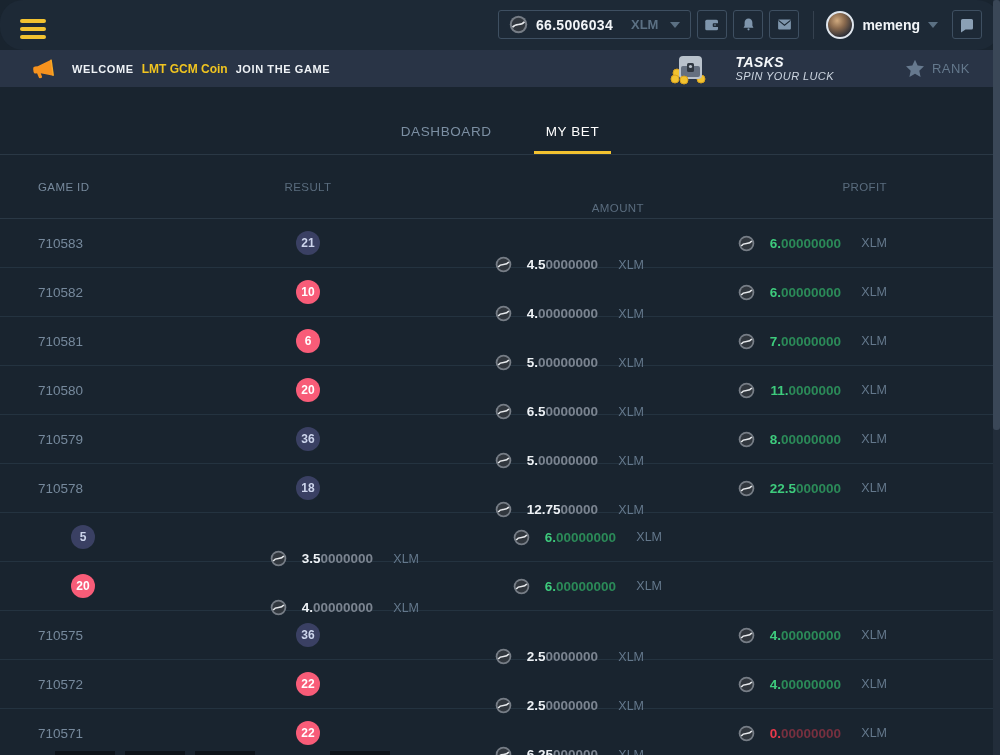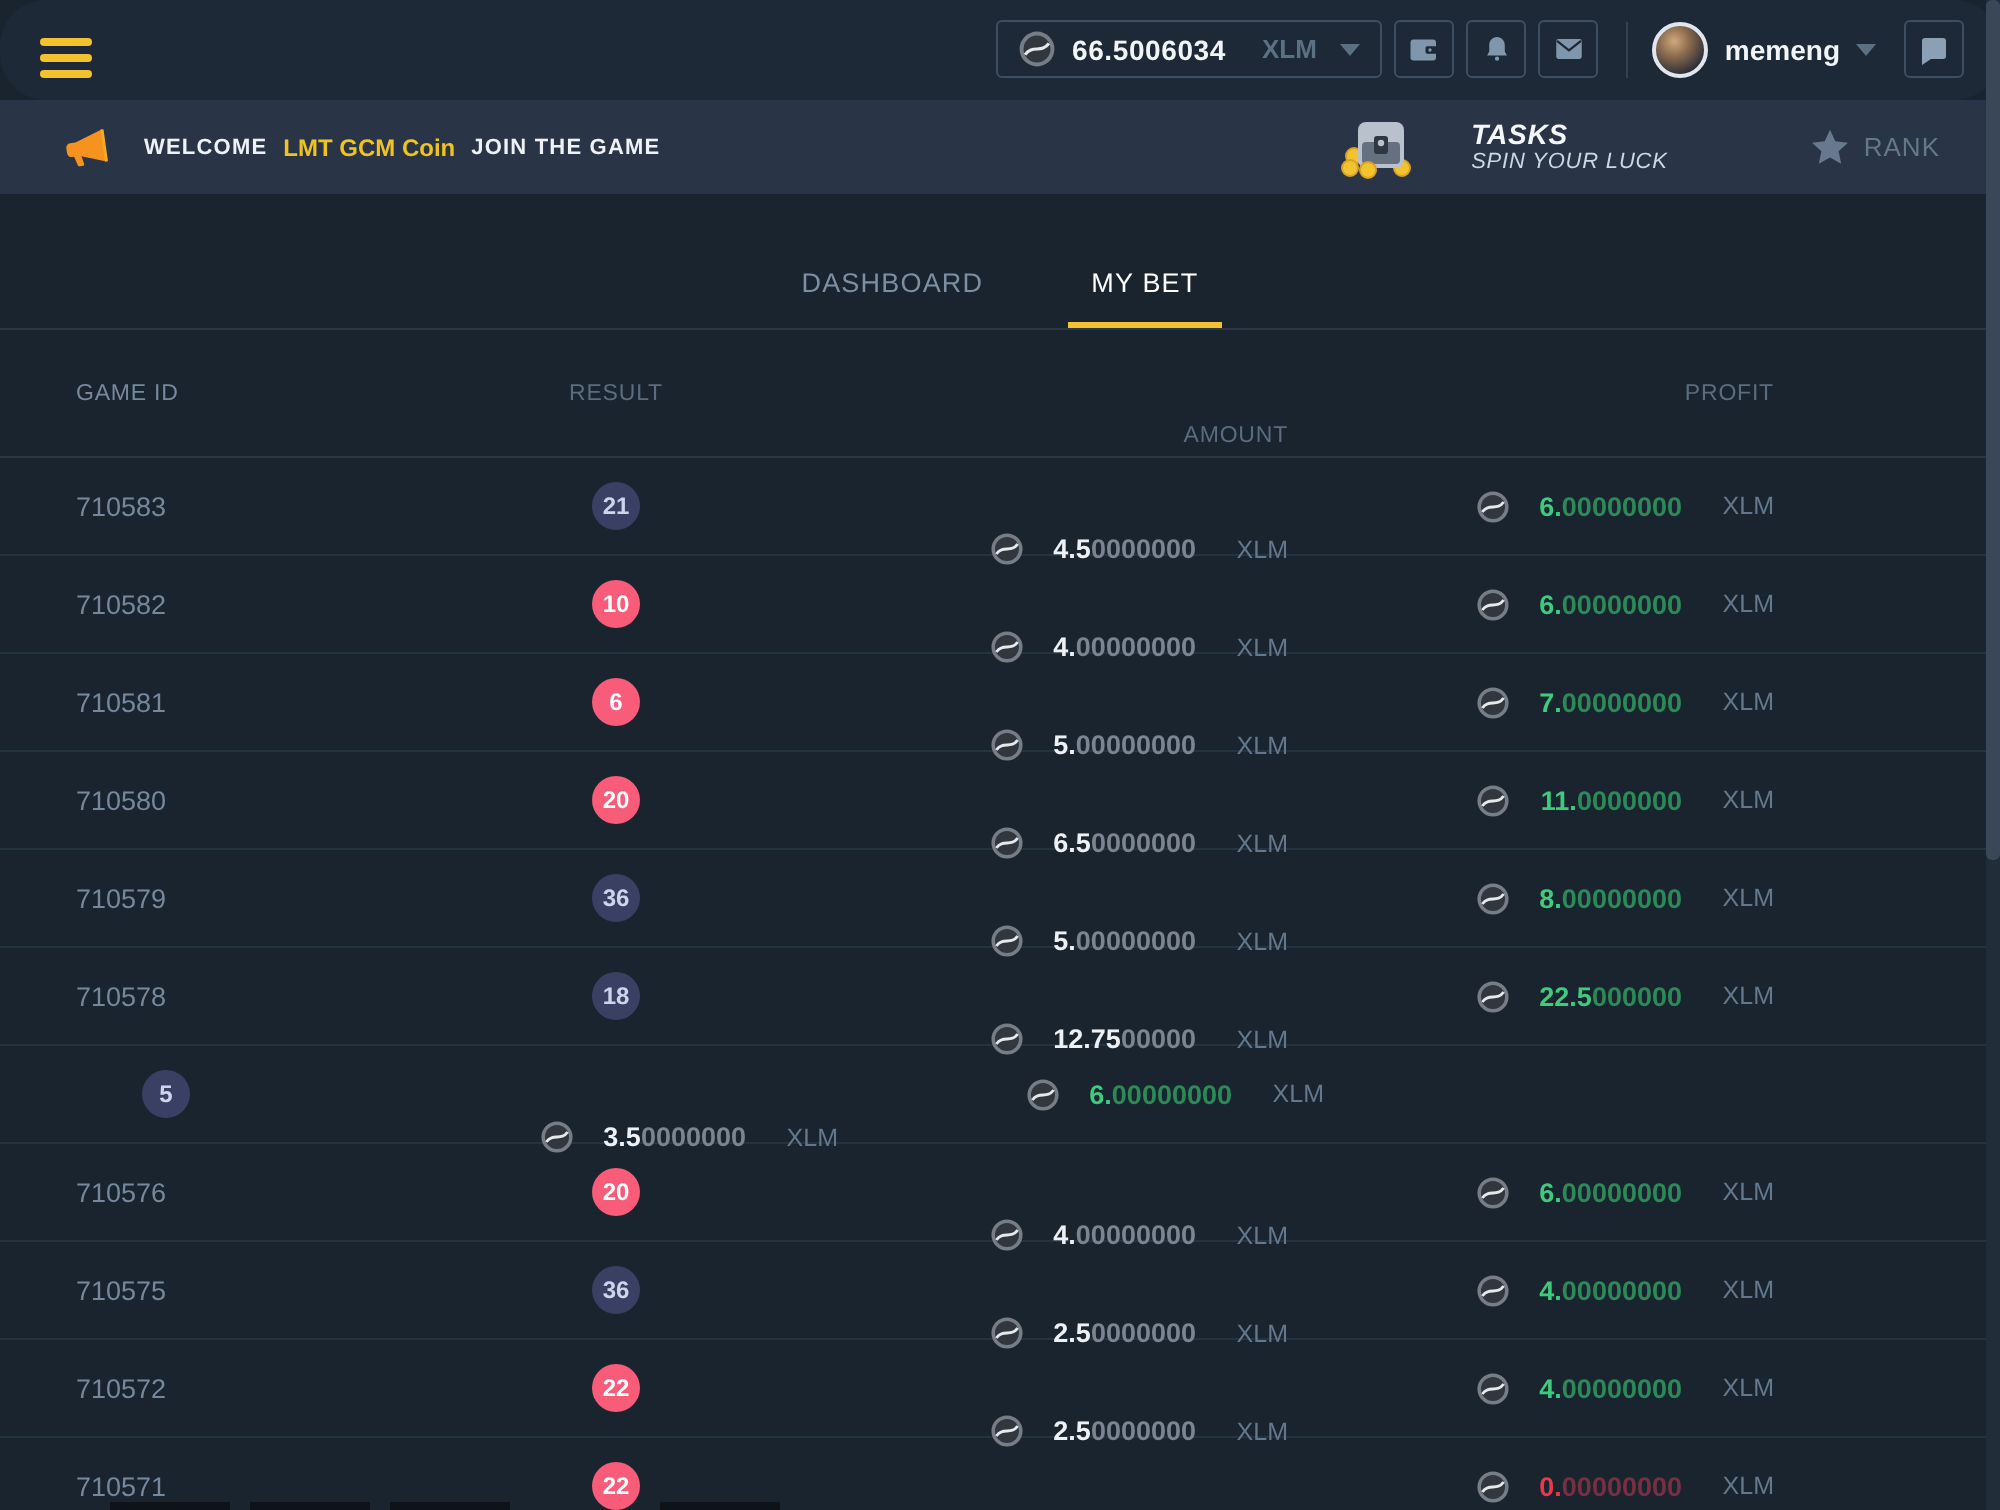--- a/index.html
+++ b/index.html
@@ -35,21 +35,21 @@
   .vdivider { width:1px; height:28px; background:#35414f; margin:0 12px 0 14px; }
   .avatar {
     width:28px; height:28px; border-radius:50%;
     border:2px solid #dfe6ee;
     background:radial-gradient(circle at 38% 32%, #cfa97e 0%, #8a6a4e 35%, #2e3038 75%, #23252c 100%);
   }
   .username { font-size:14px; font-weight:bold; color:#f2f5f8; margin:0 4px 0 8px; }
   .coin-svg { display:block; }
   
   .banner {
-    height:47px; background:#293446;
+    height:37px; background:#293446;
     display:flex; align-items:center; padding:12px 30px;
   }
   .banner-left { display:flex; align-items:center; gap:16px; }
   .w-label { font-size:11px; font-weight:bold; letter-spacing:.6px; color:#eef2f6; }
   .coin-name { font-size:12px; font-weight:bold; color:#f0c420; margin:0 8px; }
   .tasks { display:flex; align-items:center; gap:26px; margin-left:auto; cursor:pointer; }
   .tasks-text { display:flex; flex-direction:column; line-height:1.15; }
   .tasks-title { font-size:14px; font-weight:bold; font-style:italic; color:#f4f7fa; letter-spacing:.4px; }
   .tasks-sub { font-size:11px; font-style:italic; color:#cdd6e1; letter-spacing:.4px; }
   .rank { display:flex; align-items:center; gap:6px; margin-left:70px; cursor:pointer; }
@@ -378,21 +378,20 @@
           <circle cx="12" cy="12" r="11" fill="#767d86"></circle>
           <circle cx="12" cy="12" r="8.5" fill="#31373e"></circle>
           <path d="M4.5 15.5 C9 9 15 15 19.5 8.5" stroke="#e6e9ec" stroke-width="2" fill="none"></path>
         </svg>
       <span class="num green"><span class="hi">6.</span><span class="lo">00000000</span></span>
       <span class="unit">XLM</span>
     </div>
   </div>
 
   <div class="row">
-    <div class="c-gameid">710576</div>
     <div class="c-result">
       <span class="badge pink">20</span>
     </div>
     <div class="c-amount">
       <svg class="coin-svg" width="17" height="17" viewBox="0 0 24 24">
           <circle cx="12" cy="12" r="11" fill="#767d86"></circle>
           <circle cx="12" cy="12" r="8.5" fill="#31373e"></circle>
           <path d="M4.5 15.5 C9 9 15 15 19.5 8.5" stroke="#e6e9ec" stroke-width="2" fill="none"></path>
         </svg>
       <span class="num"><span class="hi">4.</span><span class="lo">00000000</span></span>

